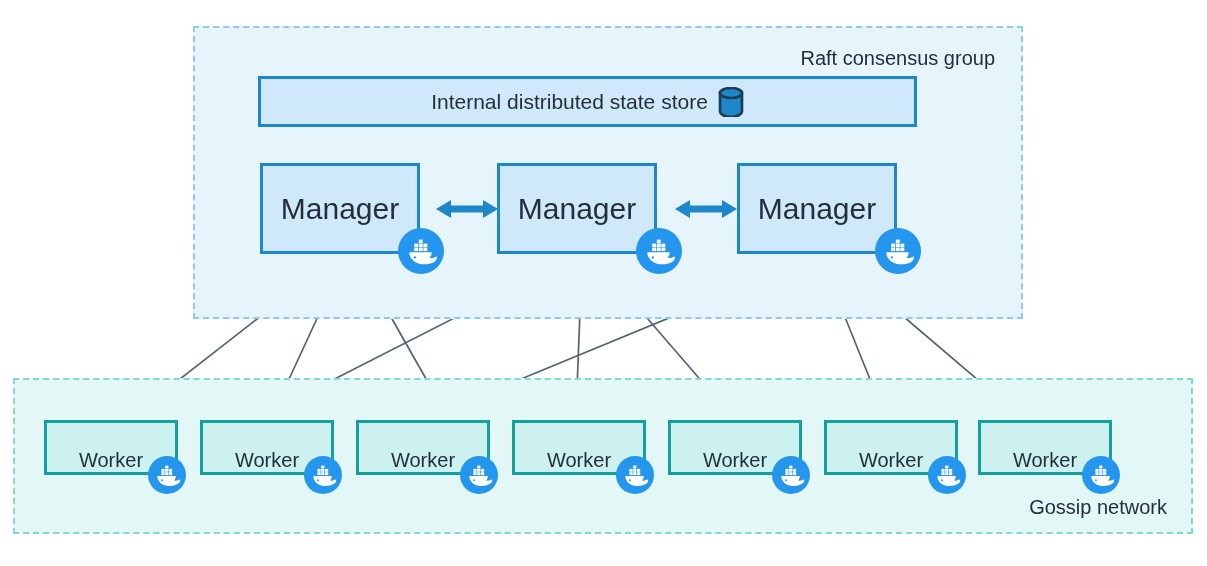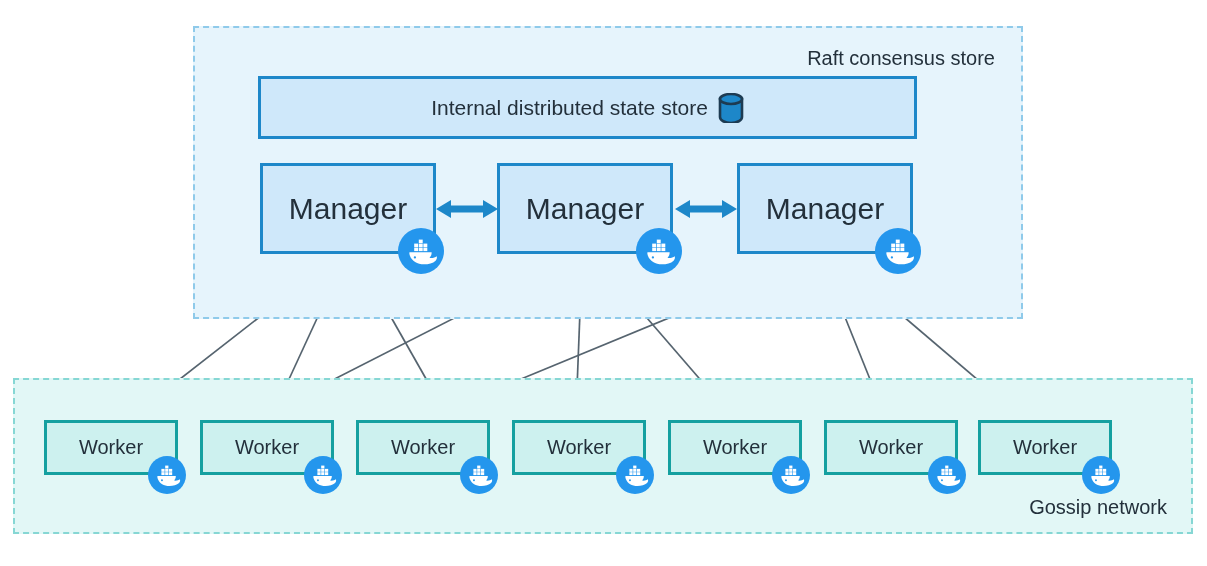--- a/index.html
+++ b/index.html
@@ -29,34 +29,34 @@
   #gossip-label{right:24px;bottom:14px;margin-left:40px;}
 
   
   .node{
     position:absolute;box-sizing:border-box;
     display:flex;align-items:center;justify-content:center;
     background:#cfe8fa;border:3px solid #1d87c9;
     color:#23303b;
   }
   #state-store{
-    left:258px;top:76px;width:659px;height:63px;
+    left:258px;top:76px;width:659px;height:51px;
     font-size:21px;gap:10px;
   }
   .manager{
-    top:163px;width:176px;height:91px;font-size:30px;
+    top:163px;width:160px;height:91px;font-size:30px;
   }
   #manager-1{left:260px;}
   #manager-2{left:497px;}
   #manager-3{left:737px;}
 
   
   .worker{
     position:absolute;box-sizing:border-box;
-    display:flex;align-items:center;justify-content:center;
+    display:flex;align-items:flex-end;justify-content:center;
     top:420px;width:134px;height:55px;font-size:20px;
     background:#cdf1ef;border:3px solid #15a0a0;color:#23303b;
   }
 
   
   .whale{
     position:absolute;width:46px;height:46px;border-radius:50%;
     background:#2496ed;display:block;
   }
   .whale.small{width:38px;height:38px;}
@@ -99,21 +99,21 @@
       <path d="M576,414 L582,260"></path>
       <path d="M730,414 L596,259"></path>
 
       <path d="M436,414 L812,259"></path>
       <path d="M884,414 L822,260"></path>
       <path d="M1018,414 L836,259"></path>
     </g>
   </svg>
 
   <div class="group" id="raft-group">
-    <div class="group-label" id="raft-label">Raft consensus store</div>
+    <div class="group-label" id="raft-label">Raft consensus group</div>
   </div>
 
   <div class="node" id="state-store">
     <span>Internal distributed state store</span>
     <span class="db-icon">
       <svg viewBox="0 0 26 30" xmlns="http://www.w3.org/2000/svg">
         <path d="M2,6 L2,24 a11,6 0 0 0 22,0 L24,6 Z" fill="#1d87c9" stroke="#1d3b52" stroke-width="2.6"></path>
         <ellipse cx="13" cy="6" rx="11" ry="5" fill="#1d87c9" stroke="#1d3b52" stroke-width="2.6"></ellipse>
       </svg>
     </span>

